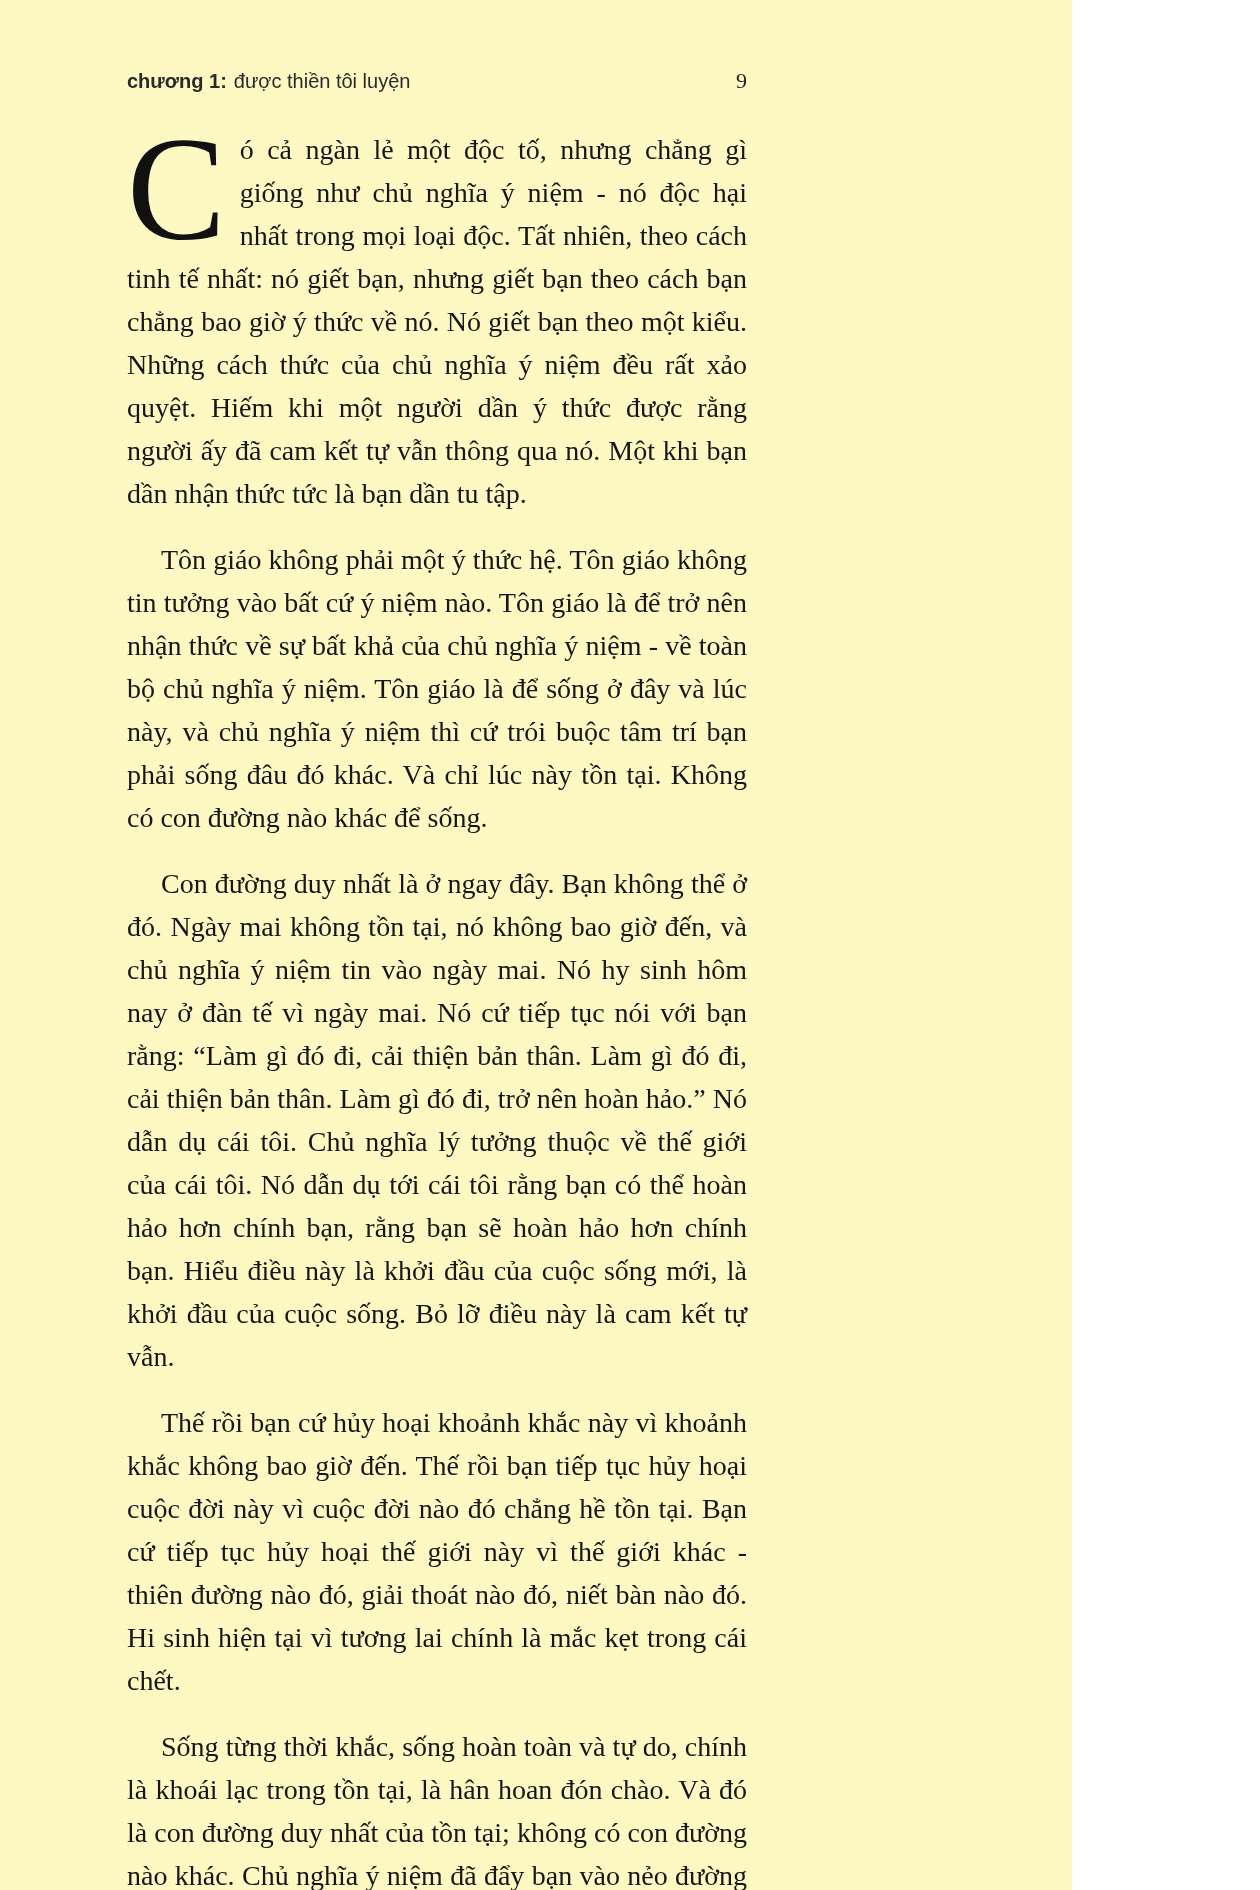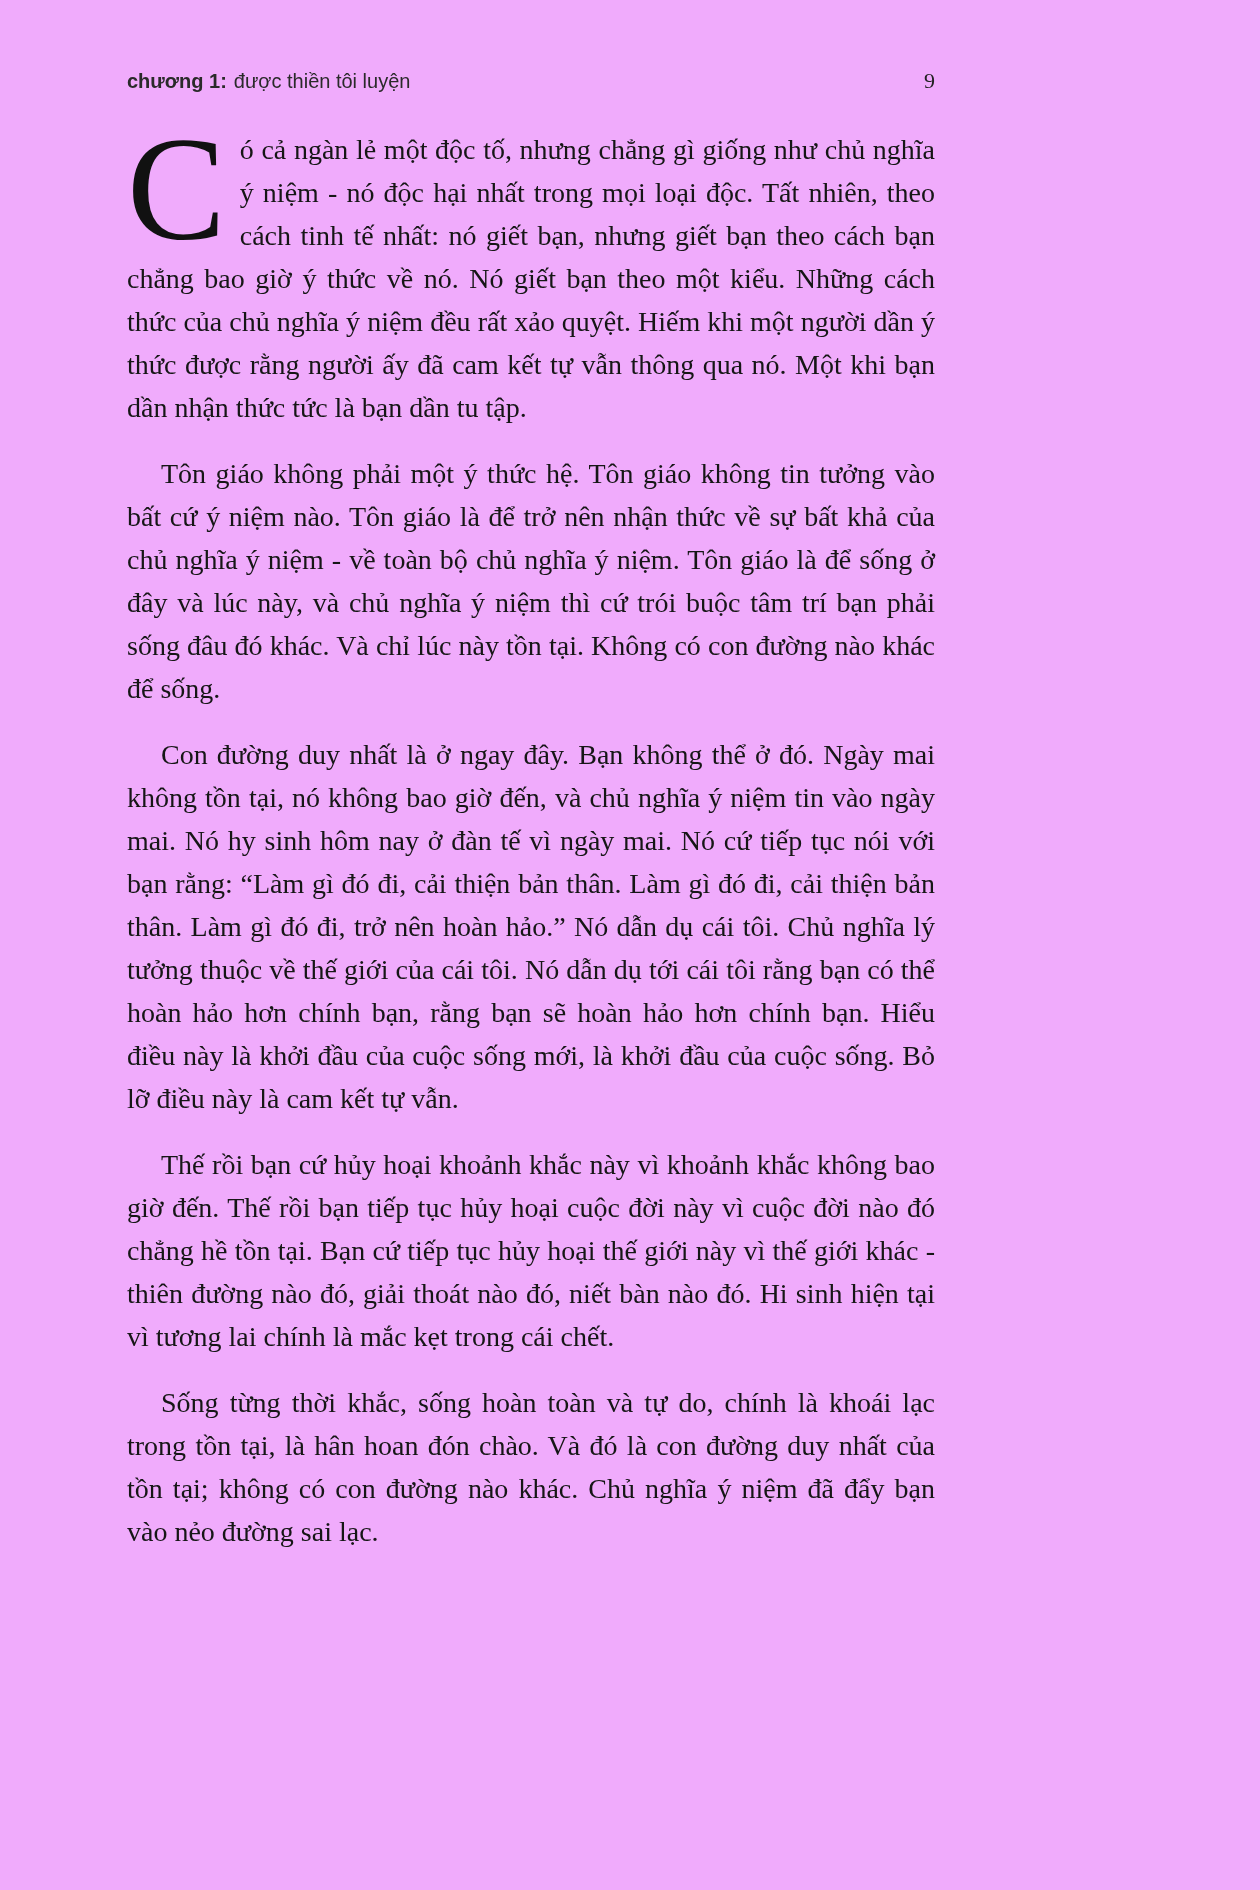--- a/index.html
+++ b/index.html
@@ -2,23 +2,23 @@
 <html lang="vi"><head>
 <meta charset="utf-8">
 <style>
   html, body {
     margin: 0;
     padding: 0;
     background: #ffffff;
   }
   .page {
     position: relative;
-    width: 1260px;
+    width: 1072px;
     height: 1890px;
-    background: #f0abfc;
+    background: #fef9c3;
     box-sizing: border-box;
     padding: 68px 325px 0 127px;
     color: #1b1b1b;
     overflow: hidden;
   }
   .page-header {
     display: flex;
     justify-content: space-between;
     align-items: baseline;
     font-family: "Liberation Sans", sans-serif;

